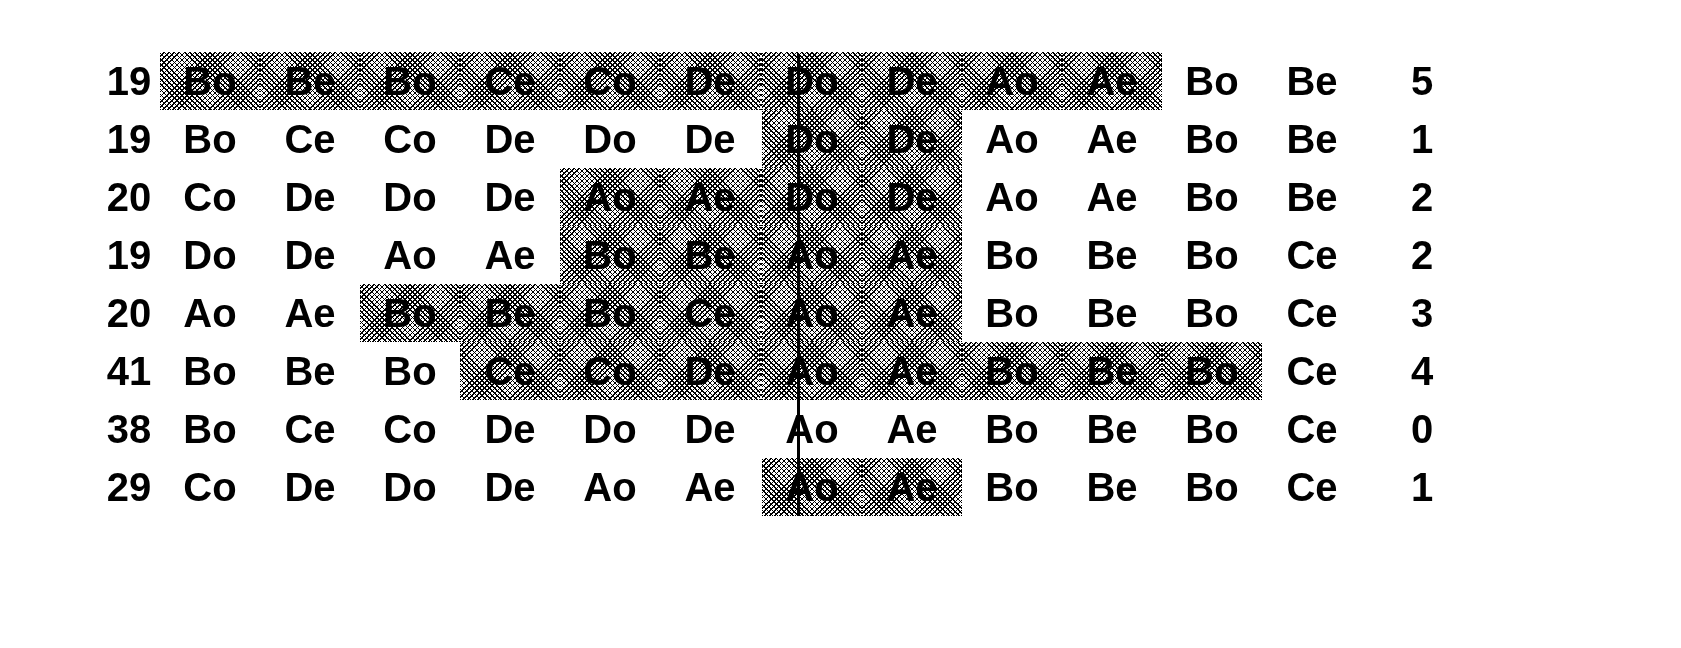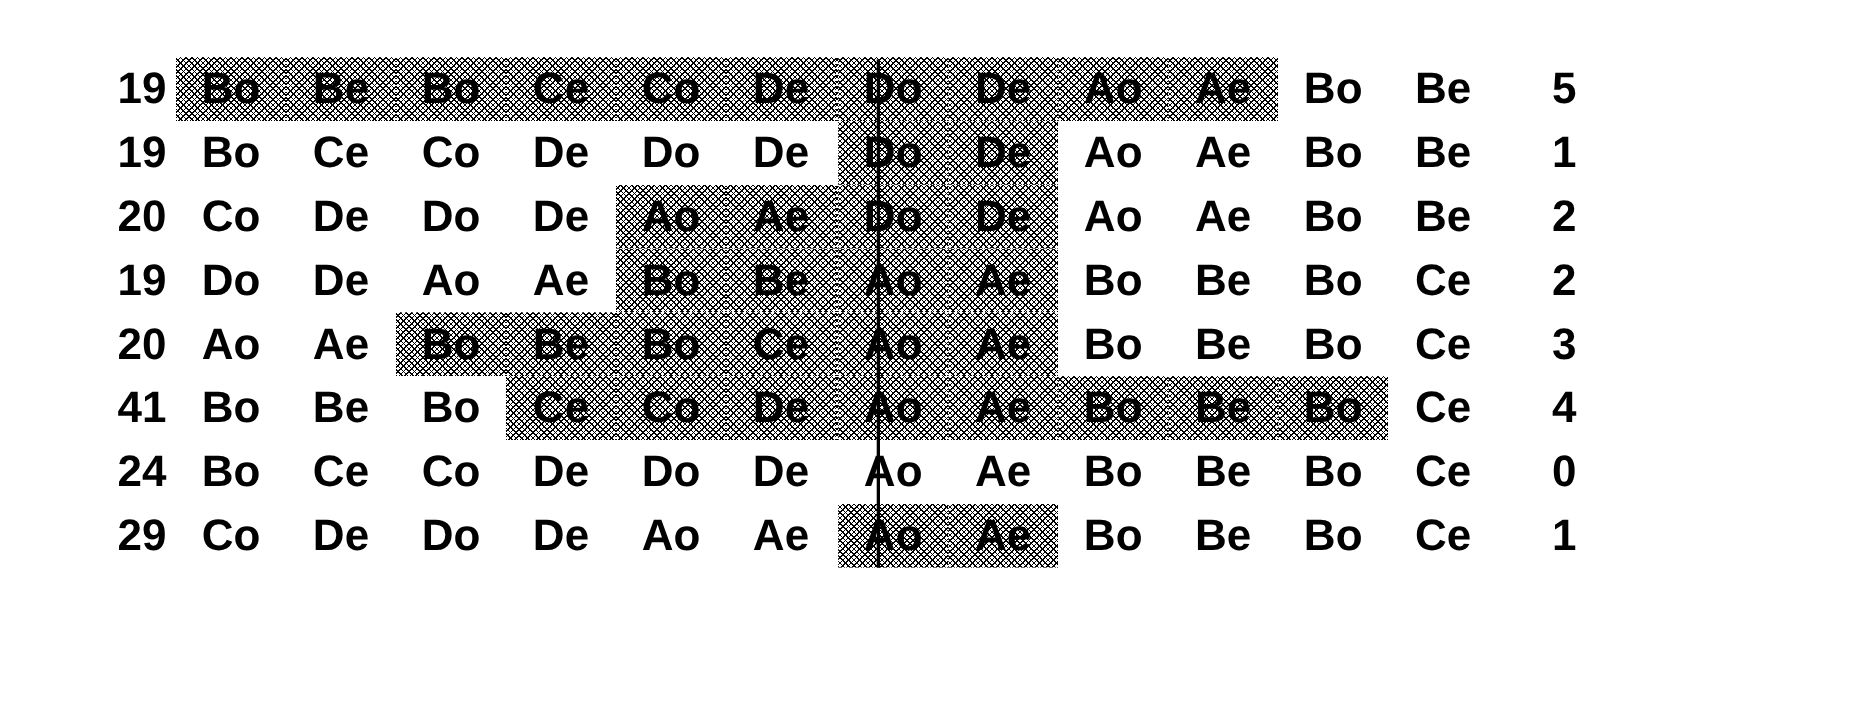--- a/index.html
+++ b/index.html
@@ -195,21 +195,21 @@
           <td class="divider-col hl"></td>
           <td class="cell hl">Ao</td>
           <td class="cell hl">Ae</td>
           <td class="cell hl">Bo</td>
           <td class="cell hl">Be</td>
           <td class="cell hl">Bo</td>
           <td class="cell">Ce</td>
           <td class="count">4</td>
         </tr>
         <tr>
-          <td class="rownum">24</td>
+          <td class="rownum">38</td>
           <td class="cell">Bo</td>
           <td class="cell">Ce</td>
           <td class="cell">Co</td>
           <td class="cell">De</td>
           <td class="cell">Do</td>
           <td class="cell">De</td>
           <td class="divider-col"></td>
           <td class="cell">Ao</td>
           <td class="cell">Ae</td>
           <td class="cell">Bo</td>

